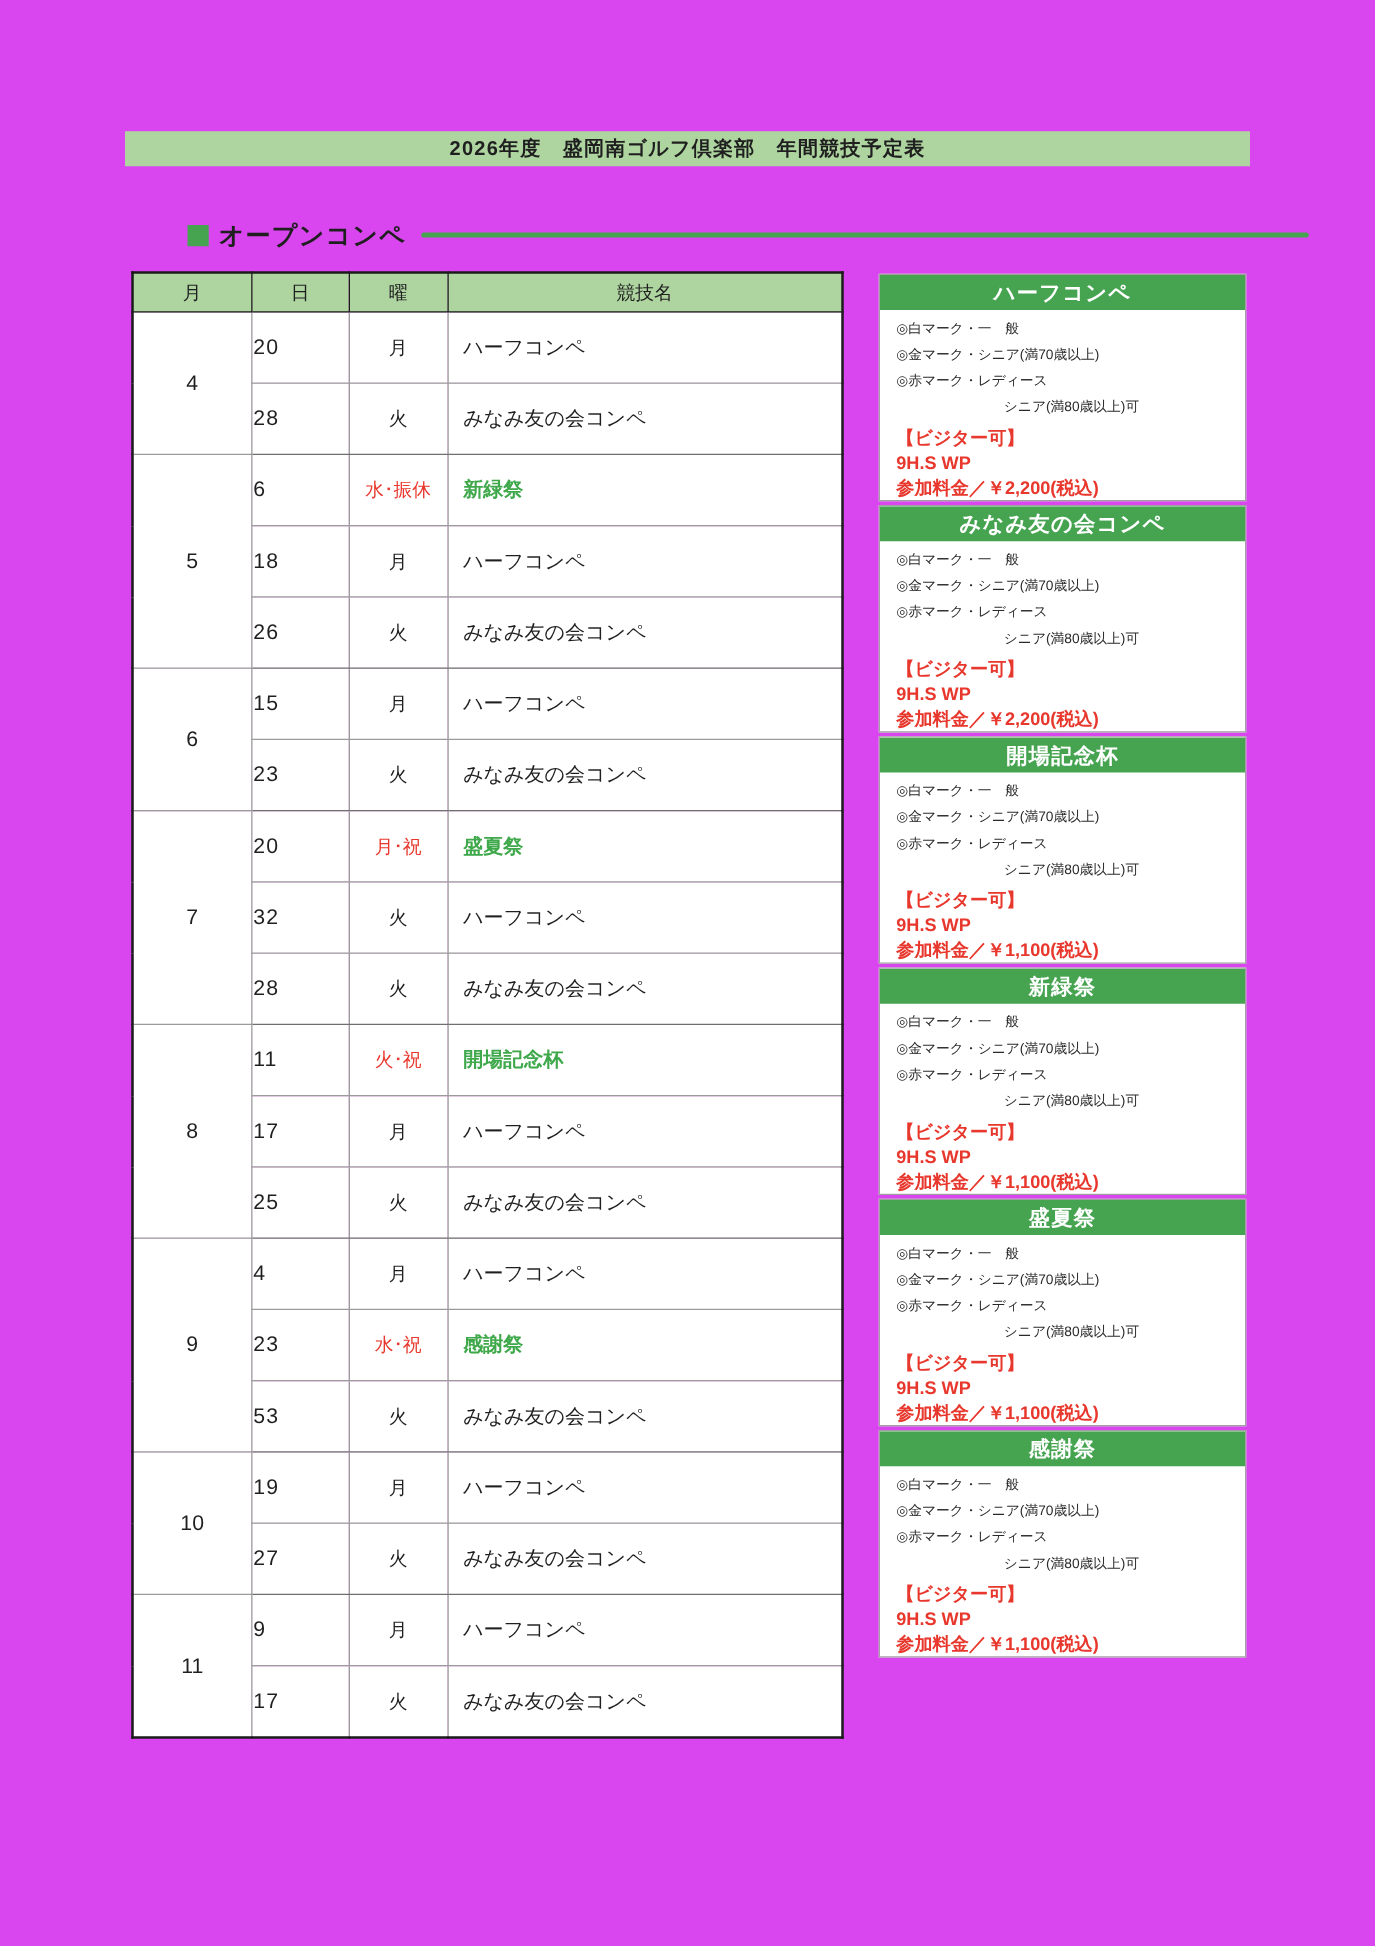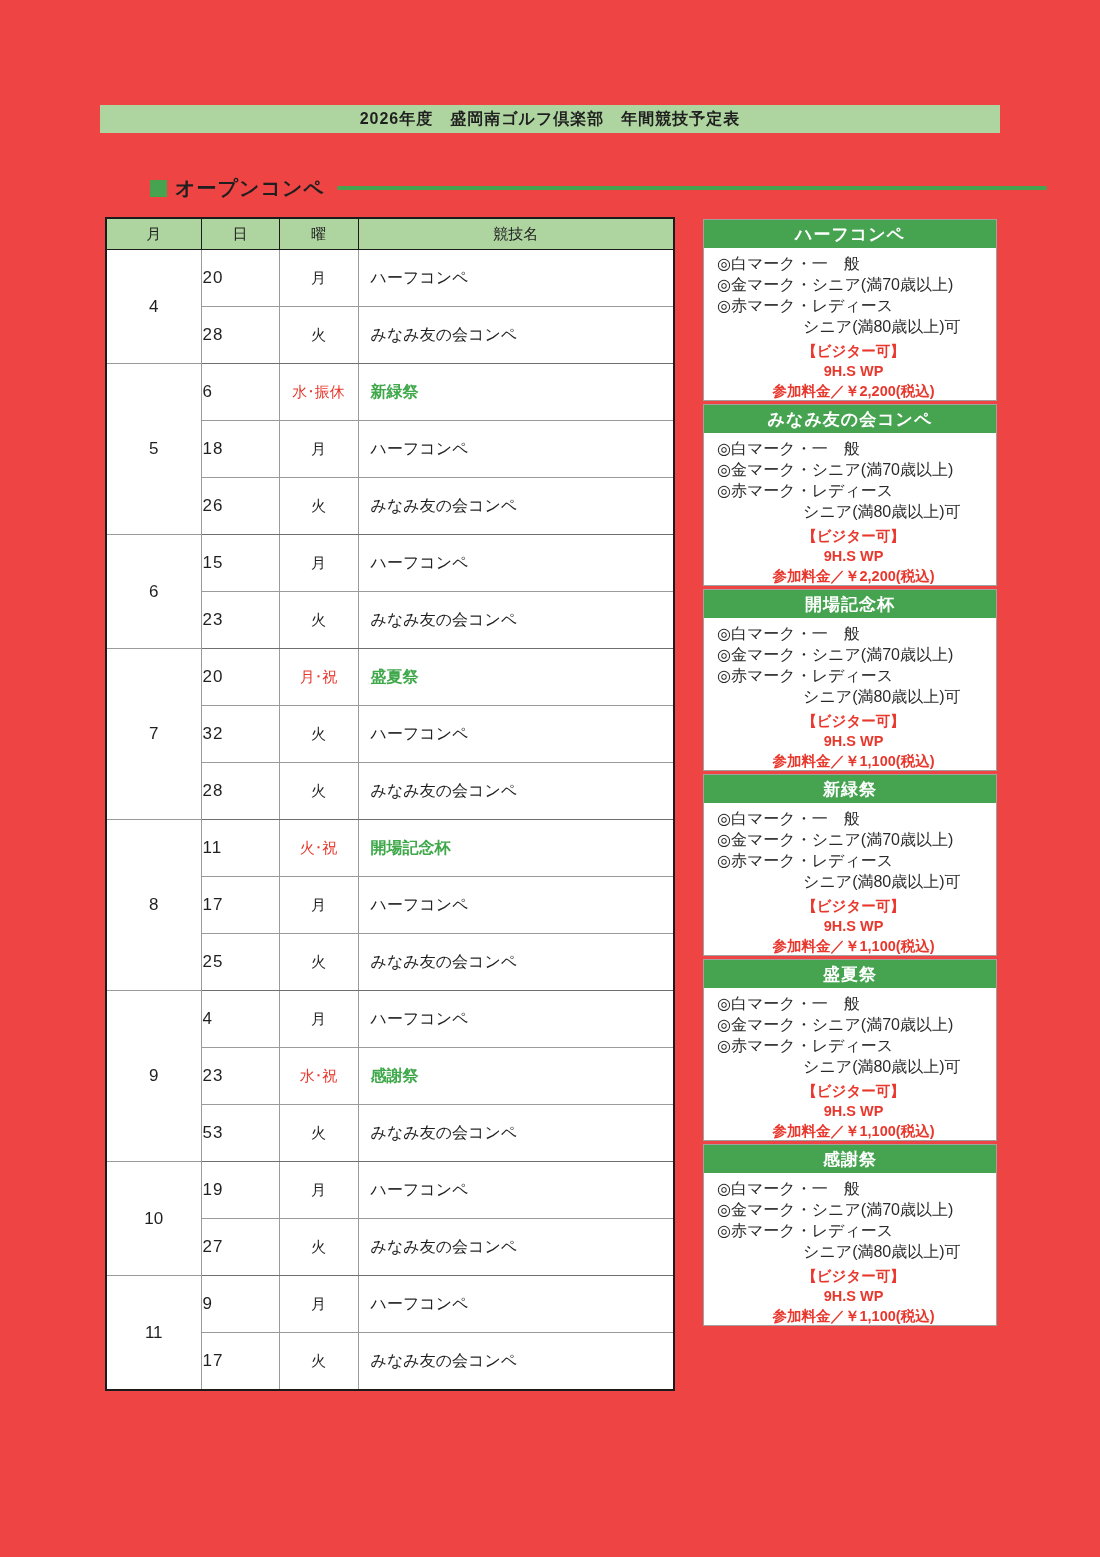--- a/index.html
+++ b/index.html
@@ -3,21 +3,21 @@
 <meta charset="utf-8">
 <style>
   :root{
     --accent-green:#46a451;
     --light-green:#aed5a0;
     --red:#e8372c;
     --festival-green:#3fa84b;
   }
   html,body{margin:0;padding:0;background:#fff;}
   .page{
-    position:relative;width:1100px;height:1557px;background:#ef4444;
+    position:relative;width:1100px;height:1557px;background:#d946ef;
     font-family:"Liberation Sans","DejaVu Sans",sans-serif;color:#1f1f1f;
     overflow:hidden;
   }
   .banner{
     position:absolute;left:100px;top:105px;width:900px;height:28px;
     background:var(--light-green);
     display:flex;align-items:center;justify-content:center;
     font-size:16px;font-weight:bold;letter-spacing:1px;
   }
   .section-head{
@@ -59,23 +59,23 @@
   .panel{
     box-sizing:border-box;height:182px;margin-bottom:3px;
     border:1px solid #a0a0a0;background:#fff;overflow:hidden;
   }
   .panel-header{
     height:28px;background:var(--accent-green);color:#fff;
     display:flex;align-items:center;justify-content:center;
     font-size:17px;font-weight:bold;letter-spacing:1px;
   }
   .panel-body{padding:5px 6px 0 13px;}
-  .mark-line{font-size:16px;line-height:21px;color:#2a2a2a;white-space:nowrap;}
+  .mark-line{font-size:11px;line-height:21px;color:#2a2a2a;white-space:nowrap;}
   .mark-indent{padding-left:86px;}
-  .red-block{text-align:center;color:var(--red);font-weight:bold;margin-top:4px;}
+  .red-block{color:var(--red);font-weight:bold;margin-top:4px;}
   .red-line{font-size:14.5px;line-height:20px;white-space:nowrap;}
 </style>
 </head>
 <body>
 
 <div class="page">
 
   <div class="banner">
     <span>2026年度　盛岡南ゴルフ倶楽部　年間競技予定表</span>
   </div>

